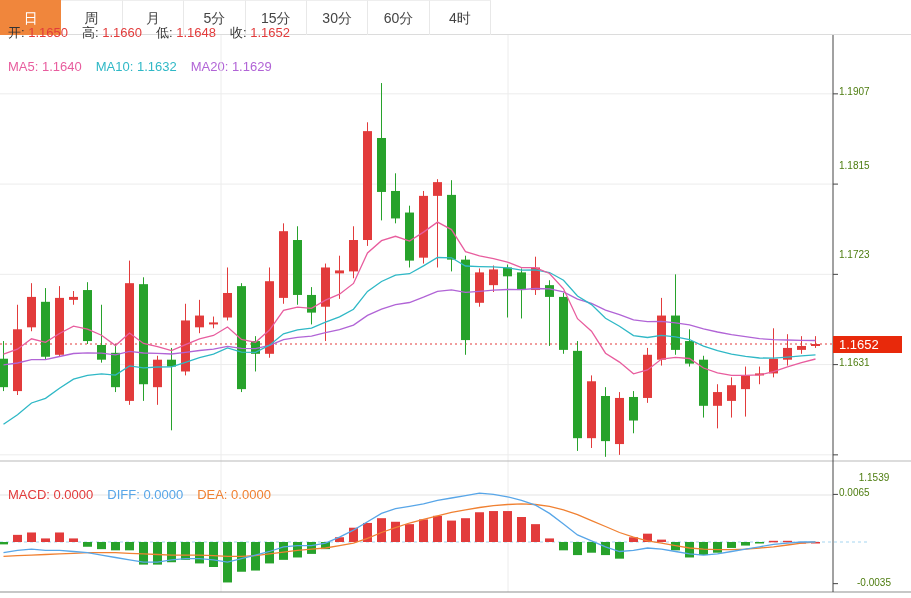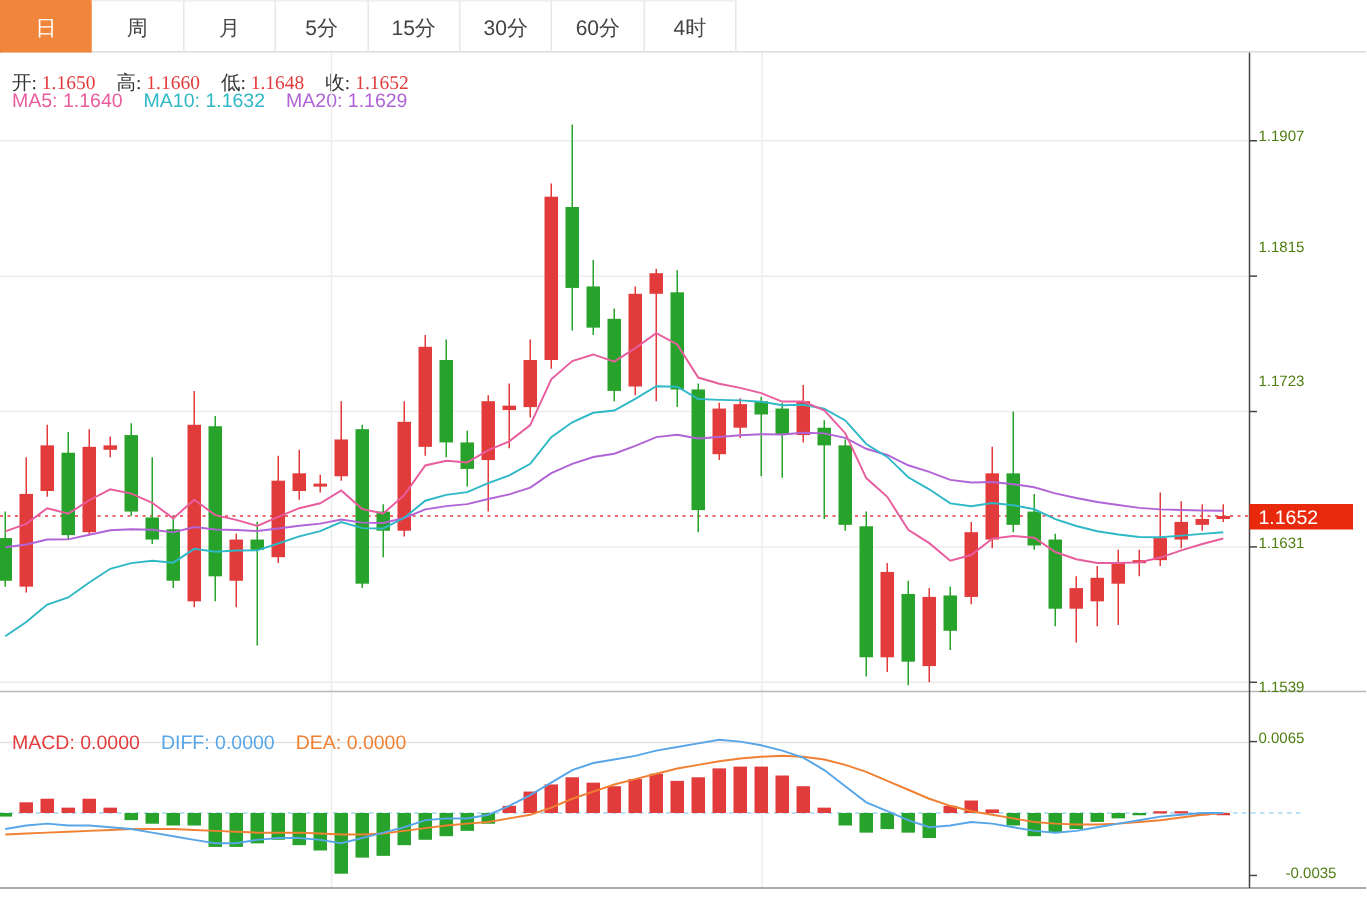--- a/index.html
+++ b/index.html
@@ -12,21 +12,21 @@
             display:flex; border-bottom:1px solid #dcdcdc; background:#fff; }
   .tab { width:61.4px; height:35px; line-height:34px; text-align:center;
          font-size:14px; color:#444; border-right:1px solid #e8e8e8;
          border-top:1px solid #eee; cursor:pointer; }
   .tab:first-child { border-left:1px solid #eee; }
   .tab.selected { background:#f0863c; color:#fff; border-color:#f0863c; }
   #tabfill { flex:1; }
 
   
   .legendrow { position:absolute; left:8px; white-space:nowrap; font-size:13px; }
-  #ohlc-row { top:46px;font-family:Liberation Serif, serif; }
+  #ohlc-row { top:24px; }
   #ma-row   { top:59px; }
   #macd-row { top:467px;margin-top:20px; }
   .lg-item { margin-right:14px; }
   .lg-label { color:#333; }
   .lg-val { }
 
   
   .axlabel { position:absolute; left:839px; width:70px; font-size:10px; color:#4d7c0f; }
   #price-badge { position:absolute; left:833px; top:336px; width:69px; height:17px;
                  background:#e8290b; color:#fff; font-size:13px; line-height:17px;
@@ -254,19 +254,19 @@
         <rect x="811" y="542" width="9" height="1.5" fill="#e23b3b"></rect>
         <polyline points="3.5,556.3 17.5,555.7 31.5,555.1 45.5,554.5 59.5,553.9 73.5,553.3 87.5,552.7 101.5,552.7 115.5,552.7 129.5,553.3 143.5,553.9 157.5,554.5 171.5,555.1 185.5,555.1 199.5,555.1 213.5,555.7 227.5,556.3 241.5,556.3 255.5,555.7 269.5,553.9 283.5,552.1 297.5,550.3 311.5,549.1 325.5,548.0 339.5,545.6 353.5,543.2 367.5,538.4 381.5,532.5 395.5,527.7 409.5,523.0 423.5,519.4 437.5,515.8 451.5,512.3 465.5,509.9 479.5,507.5 493.5,505.7 507.5,504.5 521.5,503.9 535.5,504.5 549.5,506.3 563.5,509.9 577.5,514.6 591.5,520.6 605.5,526.5 619.5,532.5 633.5,537.2 647.5,540.8 661.5,543.2 675.5,545.6 689.5,548.0 703.5,549.1 717.5,549.7 731.5,549.7 745.5,549.1 759.5,548.0 773.5,546.8 787.5,545.0 801.5,543.2 815.5,542.0" fill="none" stroke="#f08132" stroke-width="1.3"></polyline>
         <polyline points="3.5,552.7 17.5,550.3 31.5,549.1 45.5,550.3 59.5,550.3 73.5,551.5 87.5,552.7 101.5,555.1 115.5,557.5 129.5,559.9 143.5,562.2 157.5,562.2 171.5,559.9 185.5,558.7 199.5,558.7 213.5,559.9 227.5,562.2 241.5,558.7 255.5,555.1 269.5,551.5 283.5,546.8 297.5,545.6 311.5,545.6 325.5,543.2 339.5,537.2 353.5,530.1 367.5,521.8 381.5,513.4 395.5,508.7 409.5,506.3 423.5,503.9 437.5,500.4 451.5,498.0 465.5,495.6 479.5,493.2 493.5,494.4 507.5,496.8 521.5,500.4 535.5,505.1 549.5,513.4 563.5,524.1 577.5,534.9 591.5,540.8 605.5,546.8 619.5,551.5 633.5,550.3 647.5,548.0 661.5,549.1 675.5,551.5 689.5,553.9 703.5,555.1 717.5,553.9 731.5,551.5 745.5,549.1 759.5,546.8 773.5,544.4 787.5,543.2 801.5,542.0 815.5,542.0" fill="none" stroke="#58a6e8" stroke-width="1.3"></polyline>
       </svg>
     </div>
   <div id="price-labels">
       <div class="axlabel" style="top: 85.845px;">1.1907</div>
       <div class="axlabel" style="top: 160px;">1.1815</div>
       <div class="axlabel" style="top: 249px;">1.1723</div>
       <div class="axlabel" style="top: 356.601px;">1.1631</div>
-      <div class="axlabel" style="top: 453px;">1.1539</div>
+      <div class="axlabel" style="top: 472px; text-align: center;">1.1539</div>
     </div>
   <div id="price-badge">1.1652</div>
   <div id="macd-row" class="legendrow"><span class="lg-item"><span class="lg-label" style="color: rgb(226, 59, 59);">MACD: </span><span class="lg-val" style="color: rgb(226, 59, 59);">0.0000</span></span><span class="lg-item"><span class="lg-label" style="color: rgb(88, 166, 232);">DIFF: </span><span class="lg-val" style="color: rgb(88, 166, 232);">0.0000</span></span><span class="lg-item"><span class="lg-label" style="color: rgb(240, 129, 50);">DEA: </span><span class="lg-val" style="color: rgb(240, 129, 50);">0.0000</span></span></div>
   <div class="axlabel" style="top:487px;">0.0065</div>
   <div class="axlabel" style="top:577px;text-align:center;">-0.0035</div>
 </div>
 
 </body></html>

